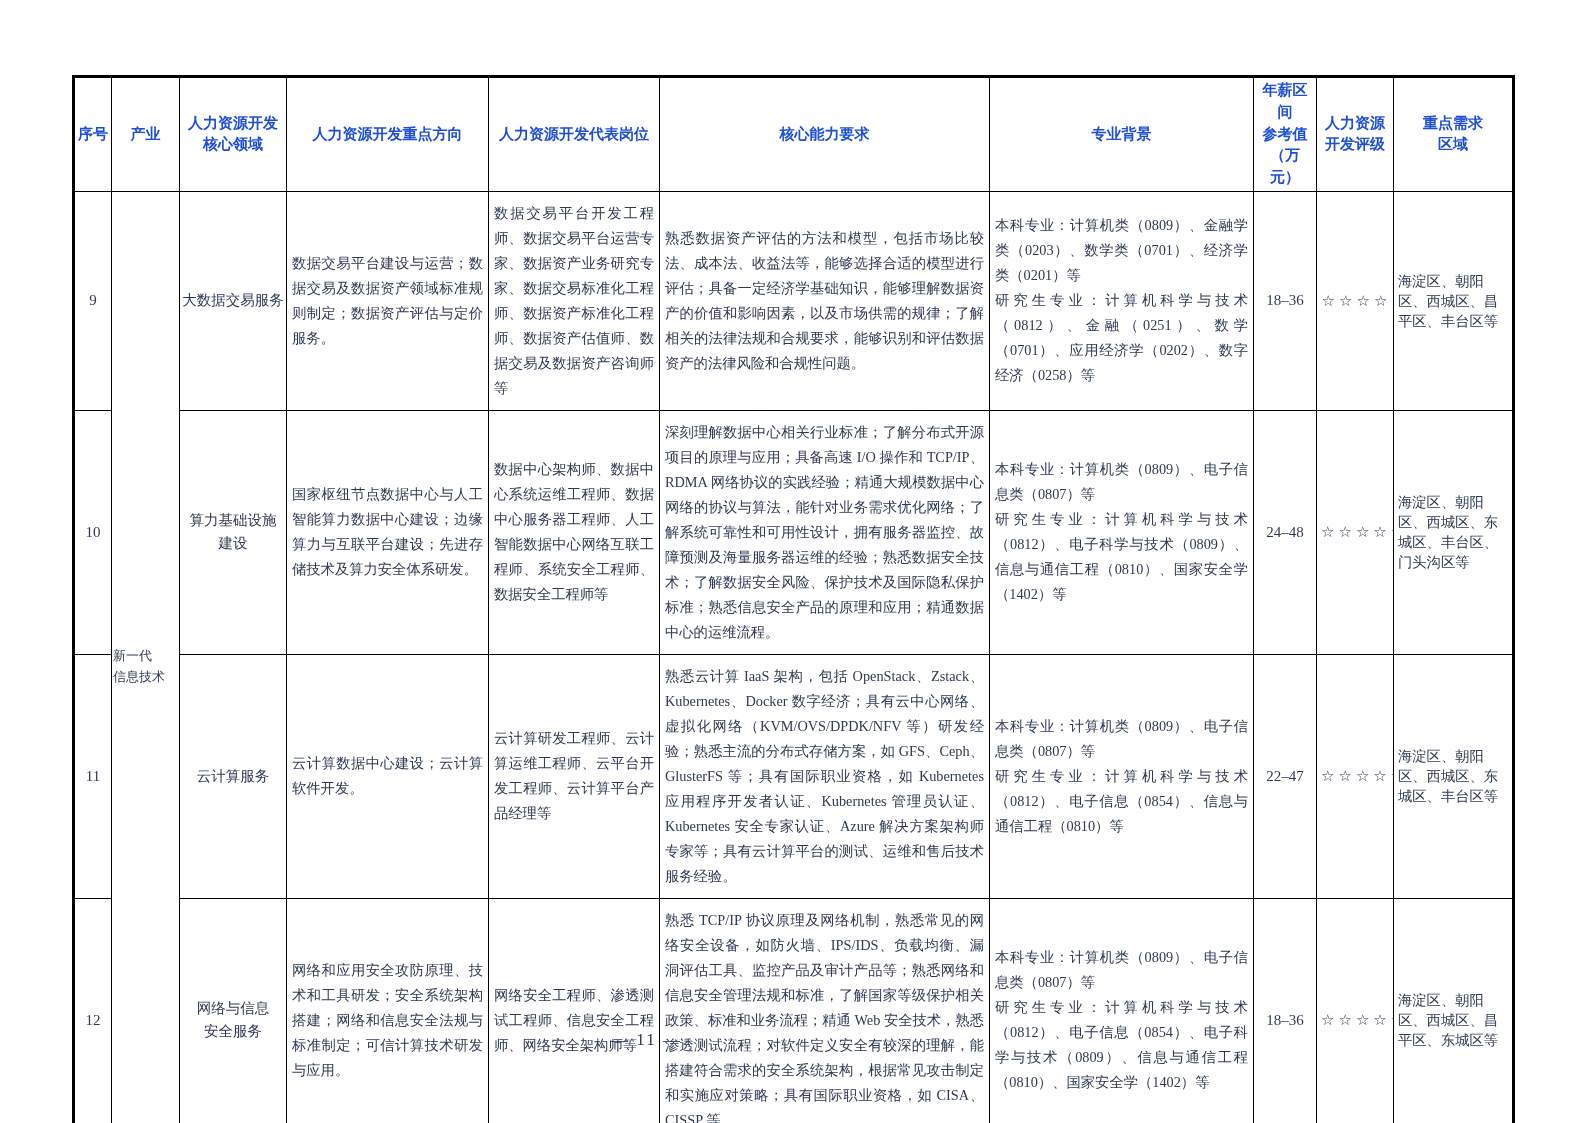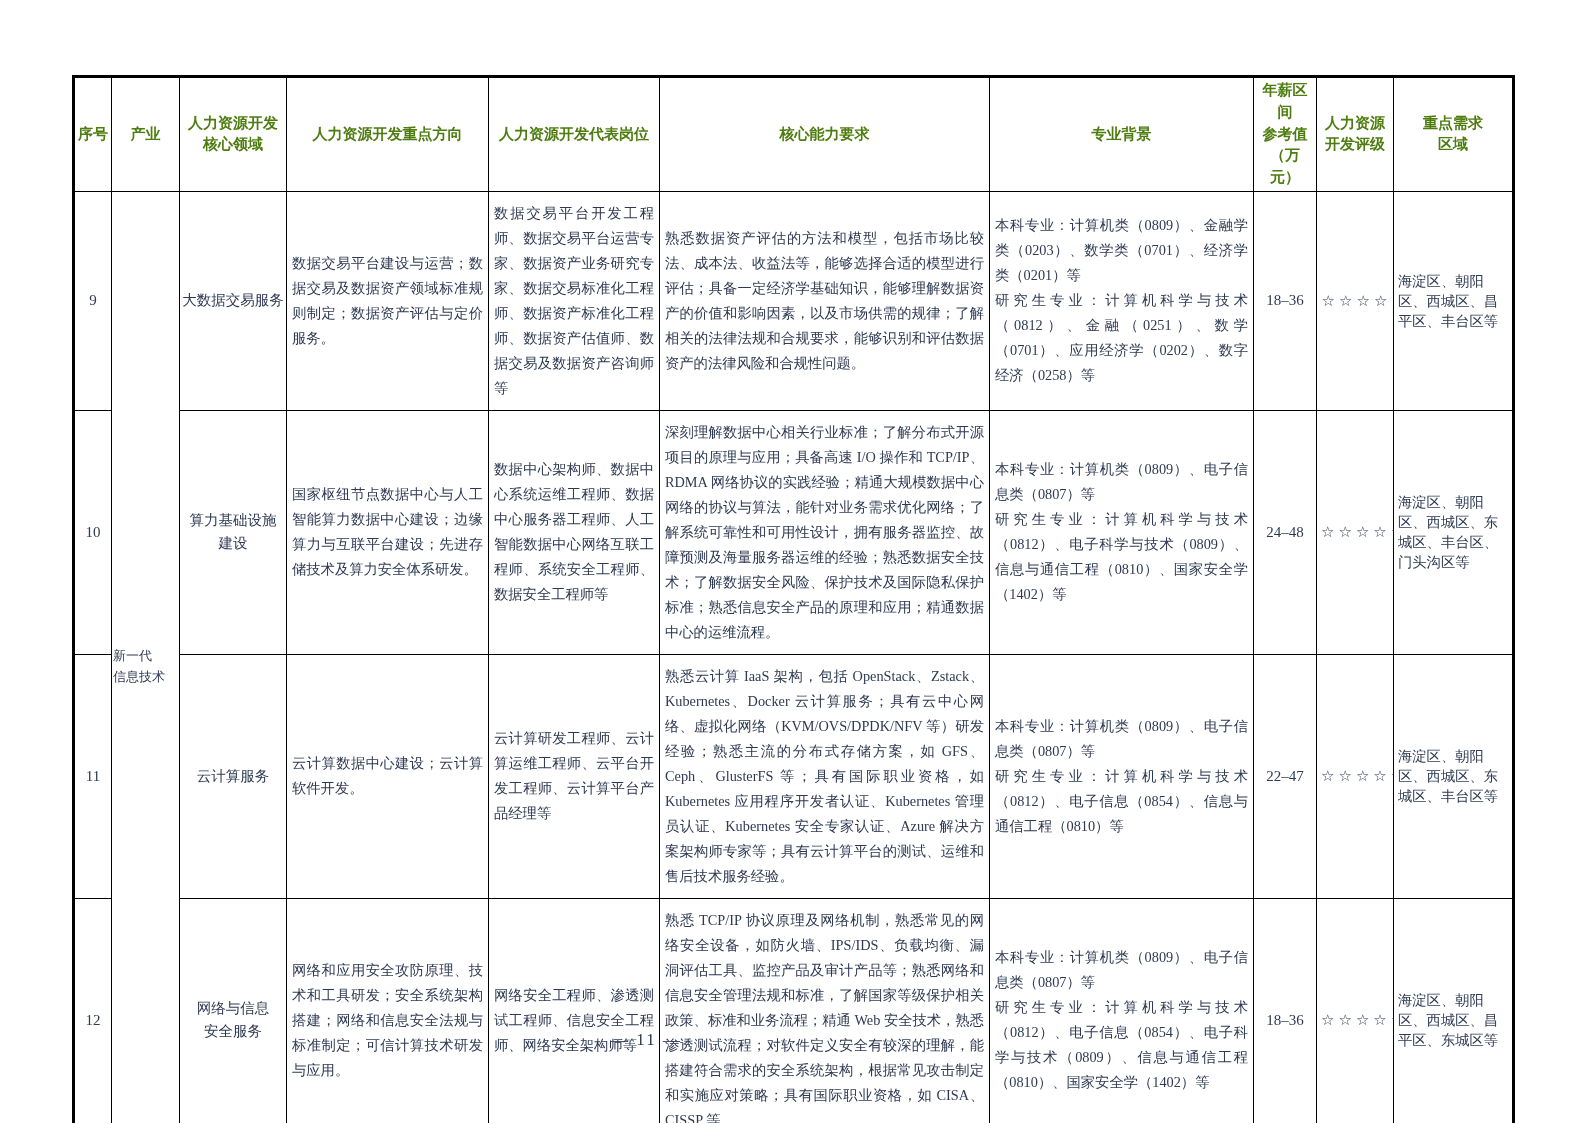--- a/index.html
+++ b/index.html
@@ -12,21 +12,21 @@
     position:absolute;left:72px;top:75px;width:1440px;
     border-collapse:collapse;table-layout:fixed;
     border:3px solid #000;
   }
   .doc-table th,.doc-table td{
     border:1.5px solid #000;
     vertical-align:middle;
     overflow:hidden;
   }
   .doc-table th{
-    font-size:15px;font-weight:bold;color:#4d7c0f;
+    font-size:15px;font-weight:bold;color:#1d4ed8;
     text-align:center;line-height:1.45;white-space:pre-line;
     padding:2px;
   }
   .r-head{height:80px;}
   .r9{height:183px;}
   .r10{height:208px;}
   .r11{height:202px;}
   .r12{height:227px;}
   td.body{
     font-size:14.3px;line-height:25px;
@@ -114,21 +114,21 @@
     <td class="center salary">24–48</td>
     <td class="center rating">☆☆☆☆☆</td>
     <td class="region">海淀区、朝阳区、西城区、东城区、丰台区、门头沟区等</td>
   </tr>
 
   <tr class="r11">
     <td class="center num">11</td>
     <td class="area" style="white-space:pre-line">云计算服务</td>
     <td class="body just">云计算数据中心建设；云计算软件开发。</td>
     <td class="body just">云计算研发工程师、云计算运维工程师、云平台开发工程师、云计算平台产品经理等</td>
-    <td class="body just">熟悉云计算 IaaS 架构，包括 OpenStack、Zstack、Kubernetes、Docker 云计算服务；具有云中心网络、虚拟化网络（KVM/OVS/DPDK/NFV 等）研发经验；熟悉主流的分布式存储方案，如 GFS、Ceph、GlusterFS 等；具有国际职业资格，如 Kubernetes 应用程序开发者认证、Kubernetes 管理员认证、Kubernetes 安全专家认证、Azure 解决方案架构师专家等；具有云计算平台的测试、运维和售后技术服务经验。</td>
+    <td class="body just">熟悉云计算 IaaS 架构，包括 OpenStack、Zstack、Kubernetes、Docker 数字经济；具有云中心网络、虚拟化网络（KVM/OVS/DPDK/NFV 等）研发经验；熟悉主流的分布式存储方案，如 GFS、Ceph、GlusterFS 等；具有国际职业资格，如 Kubernetes 应用程序开发者认证、Kubernetes 管理员认证、Kubernetes 安全专家认证、Azure 解决方案架构师专家等；具有云计算平台的测试、运维和售后技术服务经验。</td>
     <td class="body bg">
       <p>本科专业：计算机类（0809）、电子信息类（0807）等</p>
       <p>研究生专业：计算机科学与技术（0812）、电子信息（0854）、信息与通信工程（0810）等</p>
     </td>
     <td class="center salary">22–47</td>
     <td class="center rating">☆☆☆☆☆</td>
     <td class="region">海淀区、朝阳区、西城区、东城区、丰台区等</td>
   </tr>
 
   <tr class="r12">

